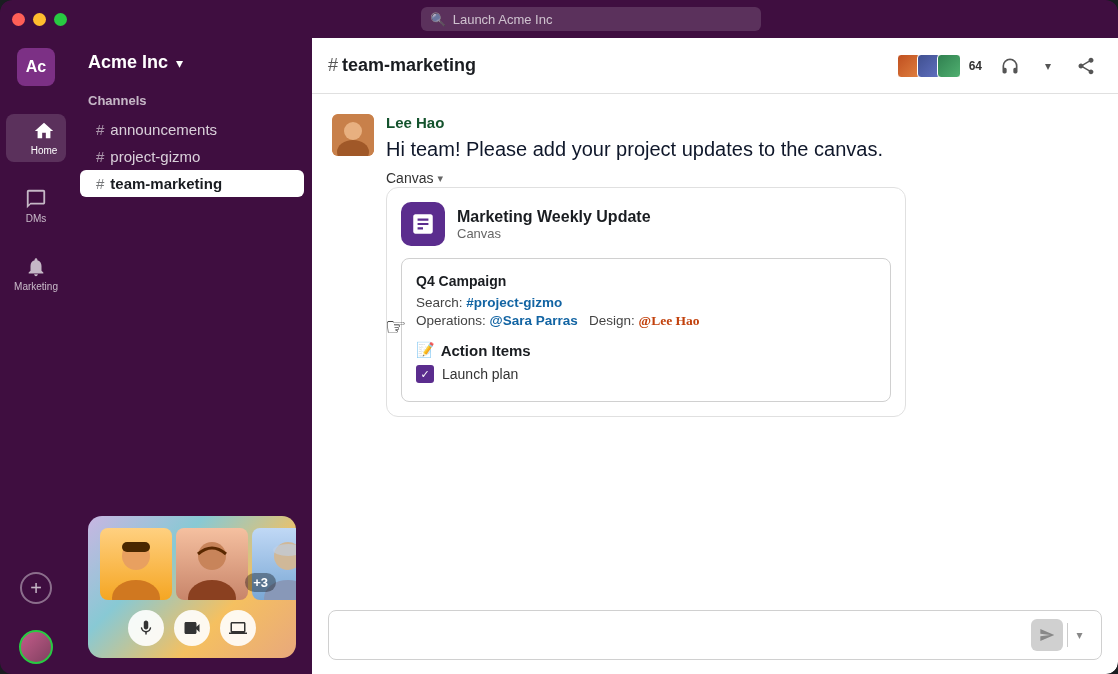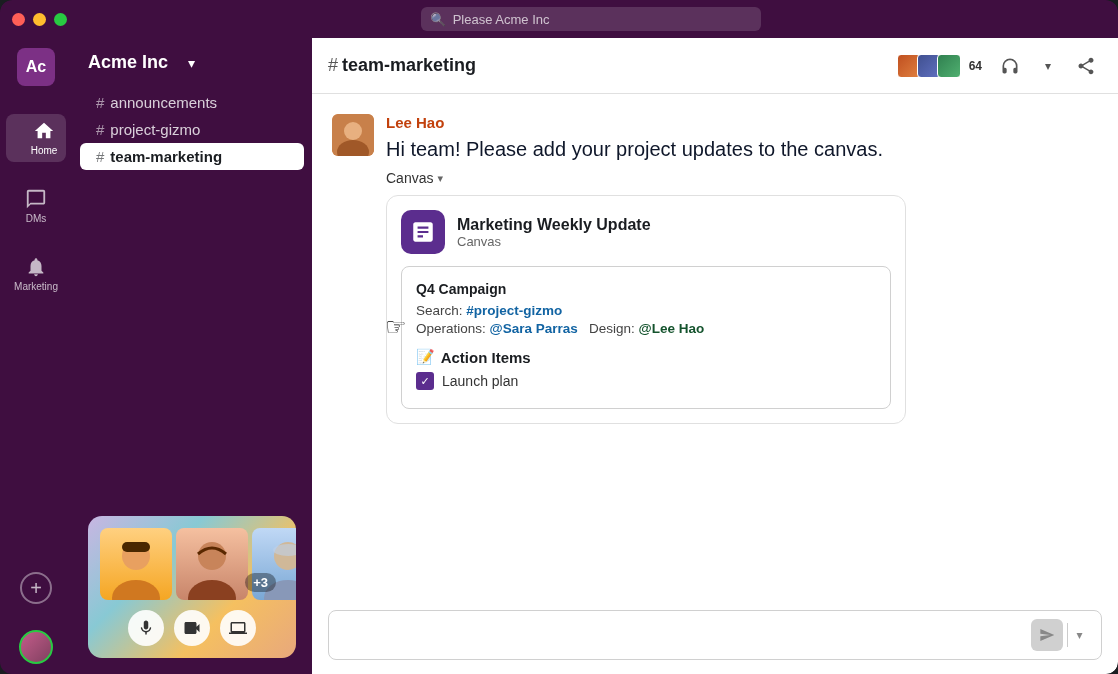--- a/index.html
+++ b/index.html
@@ -124,21 +124,21 @@
       display: flex;
       flex-direction: column;
       padding: 14px 0 0 0;
       flex-shrink: 0;
       position: relative;
     }
     .workspace-header {
       display: flex;
       align-items: center;
       padding: 0 16px 16px;
-      gap: 20px;
+      gap: 8px;
     }
     .workspace-name {
       font-size: 18px;
       font-weight: 800;
       color: white;
     }
     .workspace-chevron {
       color: white;
       font-size: 14px;
     }
@@ -305,21 +305,21 @@
       width: 42px; height: 42px;
       border-radius: 6px;
       background: linear-gradient(135deg, #e0945a, #c07030);
       flex-shrink: 0;
       overflow: hidden;
     }
     .msg-content { flex: 1; }
     .msg-author {
       font-weight: 700;
       font-size: 15px;
-      color: #c2410c;
+      color: #14532d;
       margin-bottom: 3px;
     }
     .msg-text {
       font-size: 20px;
       color: #0f172a;
       line-height: 1.5;
     }
     .canvas-link {
       display: inline-flex;
       align-items: center;
@@ -329,21 +329,20 @@
       margin-top: 6px;
       cursor: pointer;
     }
     .canvas-link-arrow { font-size: 11px; color: #666; }
 
     
     .canvas-card {
       border: 1.5px solid #e0e0e0;
       border-radius: 12px;
       padding: 14px;
-      margin-top: 8px;
       max-width: 520px;
     }
     .canvas-card-header {
       display: flex;
       align-items: center;
       gap: 12px;
       margin-bottom: 12px;
     }
     .canvas-icon {
       width: 44px; height: 44px;
@@ -455,21 +454,21 @@
   </style>
 </head>
 <body>
 
 <div class="titlebar">
   <span class="titlebar-btn btn-close"></span>
   <span class="titlebar-btn btn-min"></span>
   <span class="titlebar-btn btn-max"></span>
   <div class="titlebar-search">
     <span>🔍</span>
-    <span style="color:rgba(255,255,255,0.7);font-size:13px;">Please Acme Inc</span>
+    <span style="color:rgba(255,255,255,0.7);font-size:13px;">Launch Acme Inc</span>
   </div>
 </div>
 
 <div class="app-body">
 
   <div class="icon-rail">
     <div class="rail-avatar">
       <span>Ac</span>
     </div>
     <div class="rail-item active">
@@ -494,20 +493,21 @@
       <span>+</span>
     </div>
     <div class="user-avatar-placeholder" style="background:linear-gradient(135deg,#c45c8a,#804060); margin-top:6px;"></div>
   </div>
 
   <div class="sidebar">
     <div class="workspace-header">
       <span class="workspace-name">Acme Inc</span>
       <span class="workspace-chevron">▾</span>
     </div>
+    <div class="sidebar-section-label">Channels</div>
 
     <div class="channel-item">
       <span class="channel-hash">#</span>
       <span>announcements</span>
     </div>
     <div class="channel-item">
       <span class="channel-hash">#</span>
       <span>project-gizmo</span>
     </div>
     <div class="channel-item active">
@@ -630,21 +630,21 @@
               <div class="canvas-inner-title">Q4 Campaign</div>
               <div class="canvas-field">
                 <span>Search:</span>
                 <span style="color:#1264a3;font-weight:600;">#project-gizmo</span>
               </div>
               <div class="canvas-field">
                 <span>Operations:</span>
                 <span style="color:#1264a3;font-weight:600;">@Sara Parras</span>
                 &nbsp;
                 <span>Design:</span>
-                <span style="color:#14532d;font-weight:600;">@Lee Hao</span>
+                <span style="color:#c2410c;font-weight:600;font-family:Liberation Serif, serif;">@Lee Hao</span>
               </div>
               <div class="canvas-section-title">
                 <span>📝</span>
                 <span>Action Items</span>
               </div>
               <div class="canvas-checklist-item">
                 <div class="checkbox-icon">✓</div>
                 <span>Launch plan</span>
               </div>
             </div>

